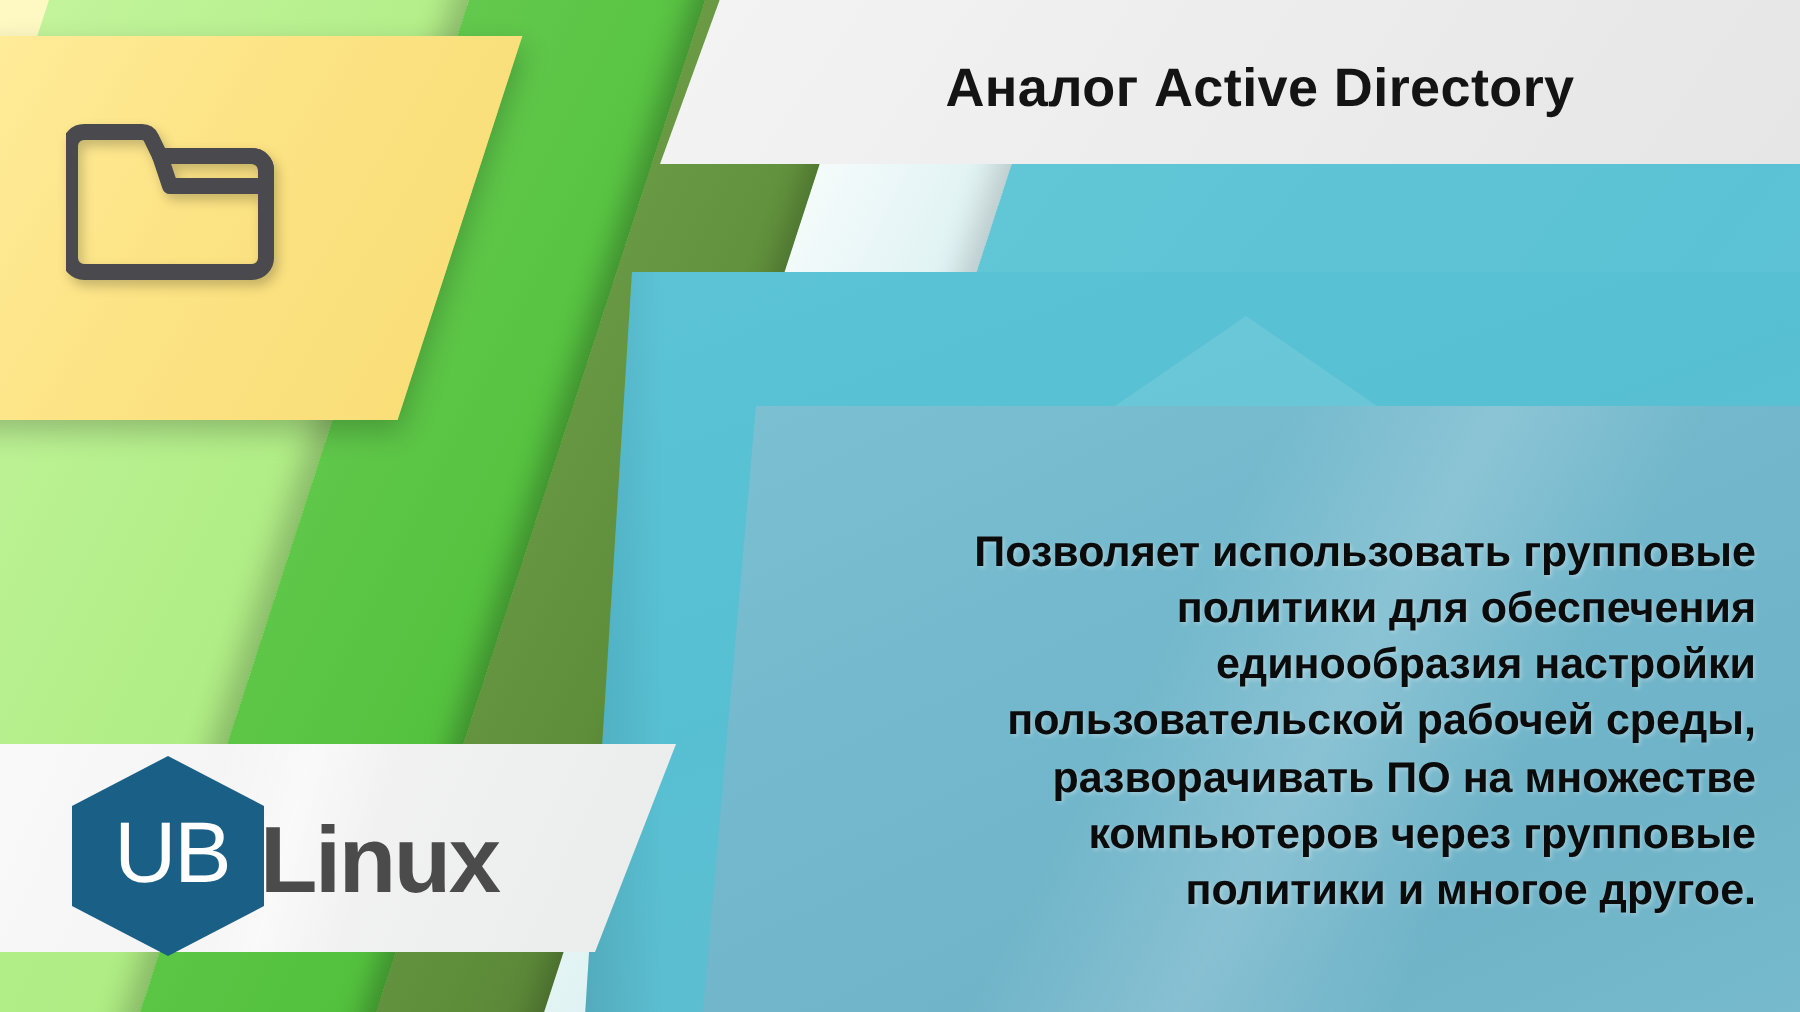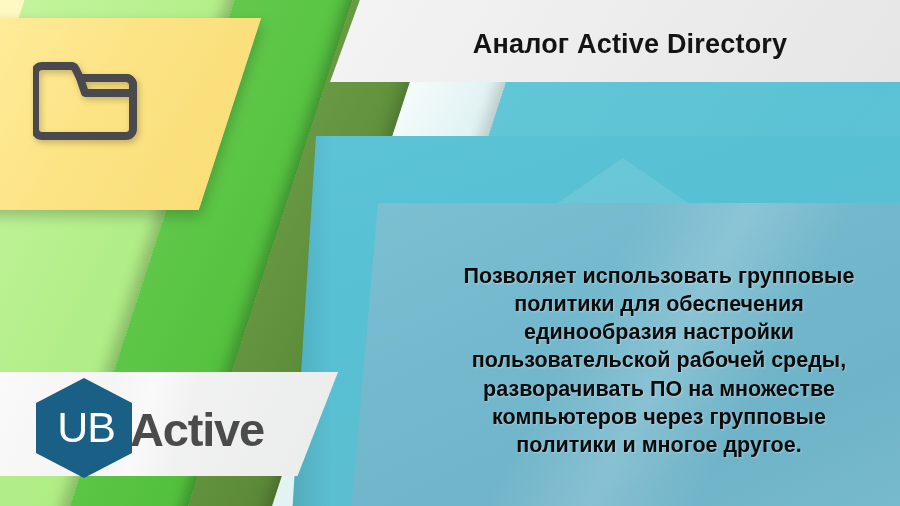--- a/index.html
+++ b/index.html
@@ -123,21 +123,21 @@
     letter-spacing:.2px;
     color:#141414;
     white-space:nowrap;
   }
 
   
   .body-text{
     position:absolute;
     left:440px;top:262px;
     width:450px;
-    text-align:center;
+    text-align:right;
     padding-right:12px;
     box-sizing:border-box;
     font-size:21.5px;
     font-weight:bold;
     line-height:1.31;
     color:#0b0b0b;
     text-shadow:1px 1px 2px rgba(255,255,255,.30);
   }
 
   
@@ -210,16 +210,16 @@
   <div class="title-banner"></div>
   <div class="title-text">Аналог Active Directory</div>
 
   <div class="body-text">Позволяет использовать групповые политики для обеспечения единообразия настройки пользовательской рабочей среды, разворачивать ПО на множестве компьютеров через групповые политики и многое другое.</div>
 
   <div class="logo-banner"></div>
   <div class="logo-wrap">
     <div class="hex-mark">
       <span class="hex-ub">UB</span>
     </div>
-    <span class="logo-word">Active</span>
+    <span class="logo-word">Linux</span>
   </div>
 
 </div>
 
 </body></html>

